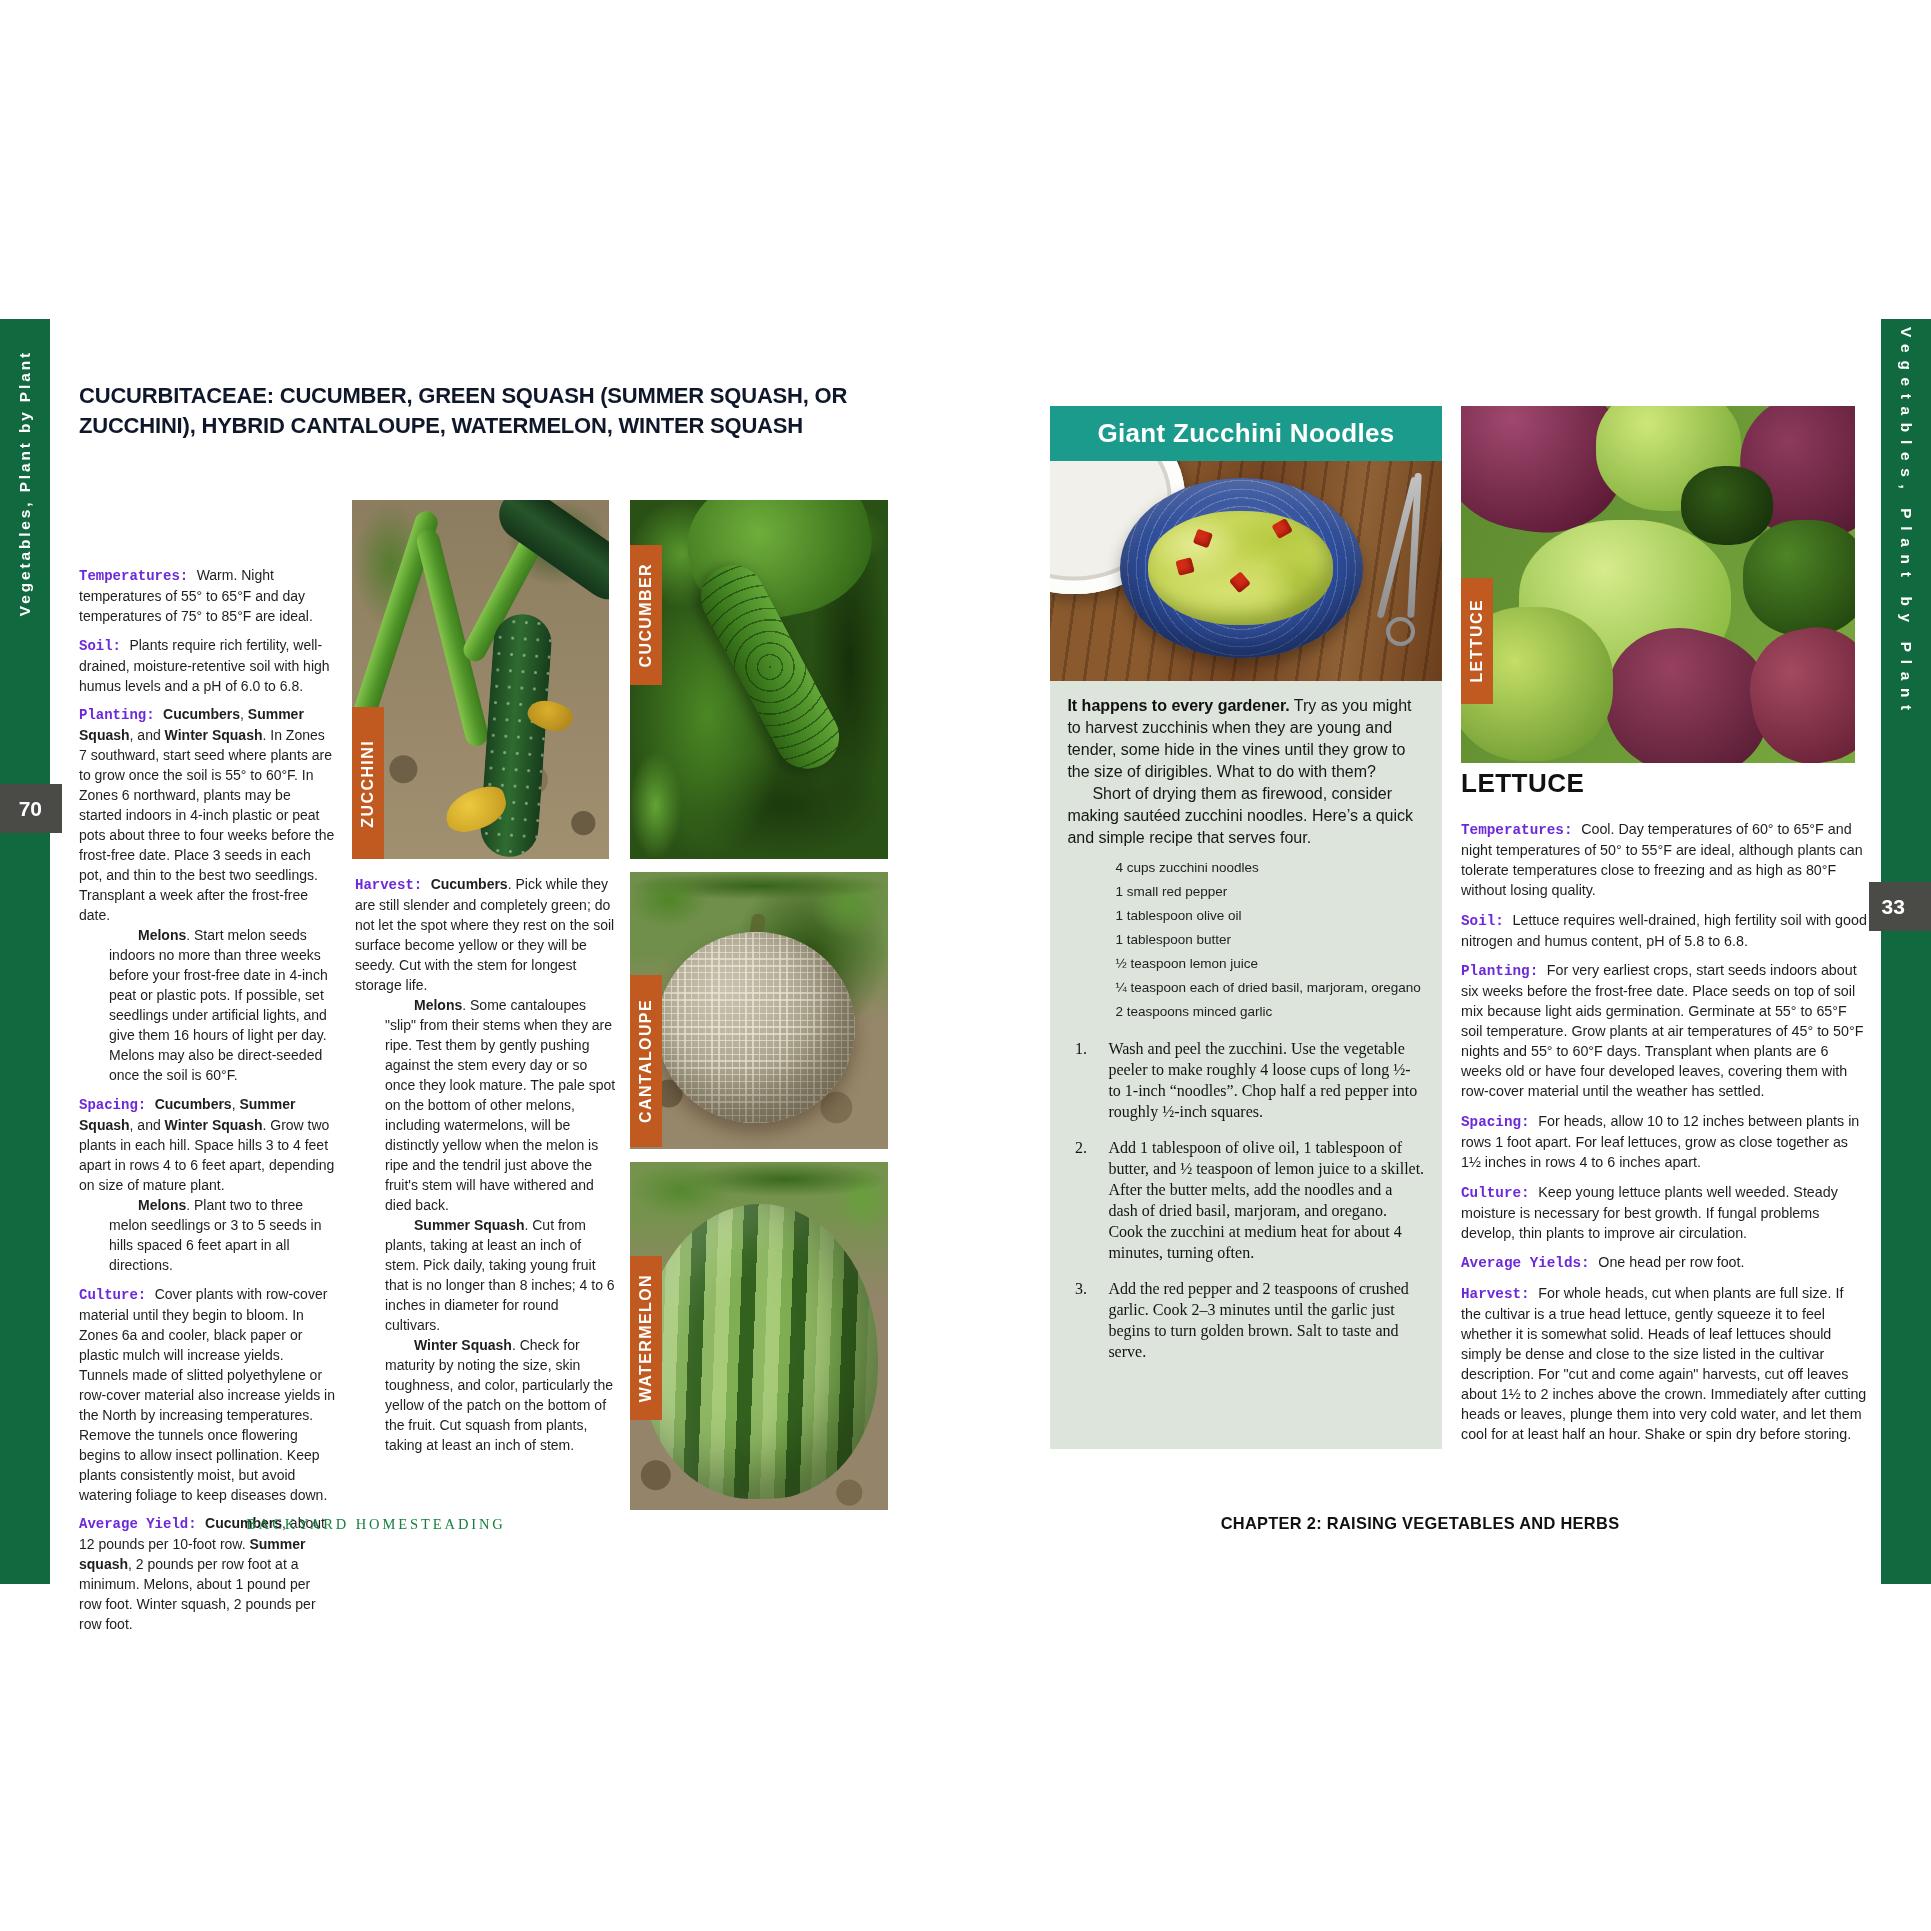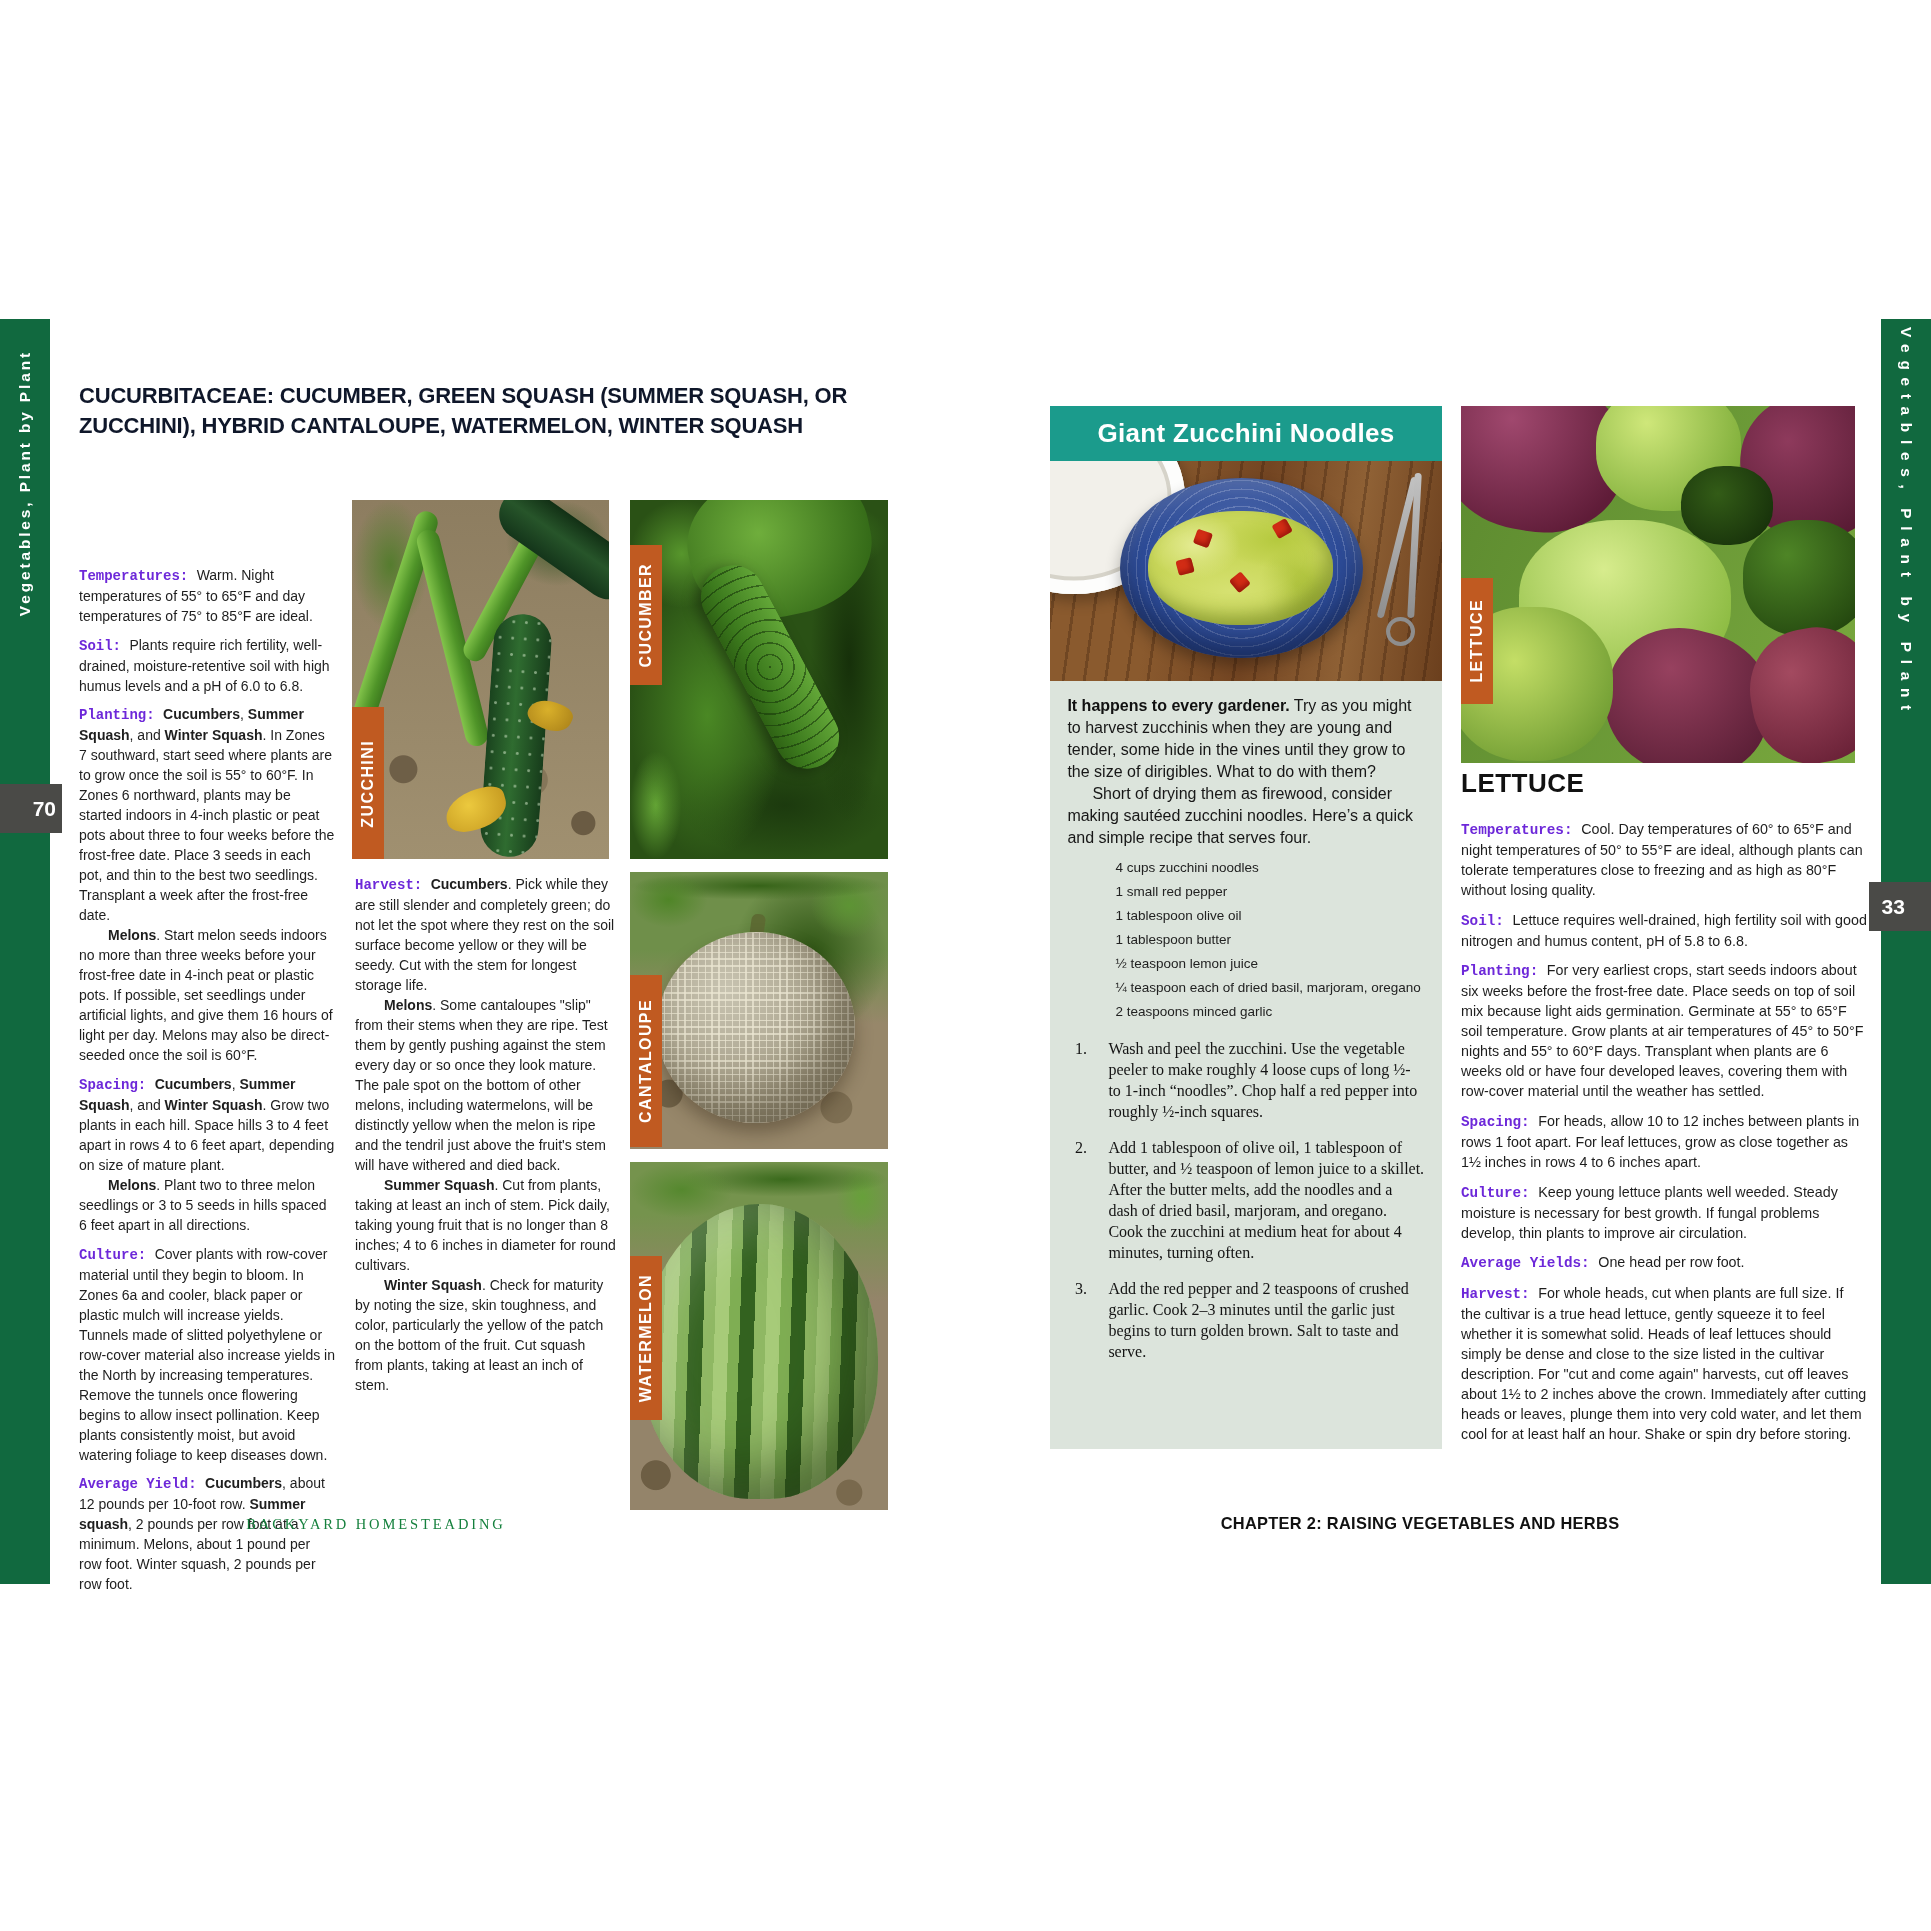--- a/index.html
+++ b/index.html
@@ -15,33 +15,33 @@
     position:absolute;left:50%;transform:translateX(-50%);
     color:#ffffff;font-size:15.4px;font-weight:bold;white-space:nowrap;
     font-family:"Liberation Sans",sans-serif;
   }
   .edge-bar.left .edge-bar-text{top:31px;writing-mode:vertical-rl;transform:translateX(-50%) rotate(180deg);letter-spacing:2.9px;}
   .edge-bar.right .edge-bar-text{top:7.7px;writing-mode:vertical-rl;letter-spacing:7.7px;}
   .pagenum{
     position:absolute;width:62px;height:49px;background:#4a4a47;color:#fff;
     font-weight:bold;font-size:21px;display:flex;align-items:center;
   }
-  .pagenum.left{left:0;top:784px;justify-content:flex-end;padding-right:6px;box-sizing:border-box;}
+  .pagenum.left{left:0;top:784px;justify-content:flex-end;padding-right:20px;box-sizing:border-box;}
   .pagenum.right{left:1869px;top:882px;justify-content:flex-start;padding-left:12.6px;box-sizing:border-box;}
 
   
   .main-heading{
     position:absolute;left:79px;top:381px;width:787px;margin:0;
     font-size:22px;line-height:30px;font-weight:bold;letter-spacing:-0.2px;color:#0f172a;
   }
   .textcol{position:absolute;}
   .col1{left:79px;top:565px;width:257px;}
   .col2{left:355px;top:874px;width:261px;}
   .bp{margin:0 0 8.7px 0;font-size:14px;line-height:20px;color:#1e1e1e;}
-  .bp.cont{margin-top:-8.7px;text-indent:29px;}
+  .bp.cont{margin-top:-8.7px;text-indent:29px;margin-left:30px;}
   .run-label{color:#6d28d9;font-weight:bold;font-family:Liberation Mono, monospace;}
   .run-b{font-weight:bold;}
   .run-lead{font-weight:bold;color:#111;}
 
   
   .photo{position:absolute;overflow:hidden;background:#8a7a5c;}
   .photo *{position:absolute;}
   .plabel{
     position:absolute;left:0;width:32px;background:#c05a21;z-index:5;
     display:flex;align-items:center;justify-content:center;

